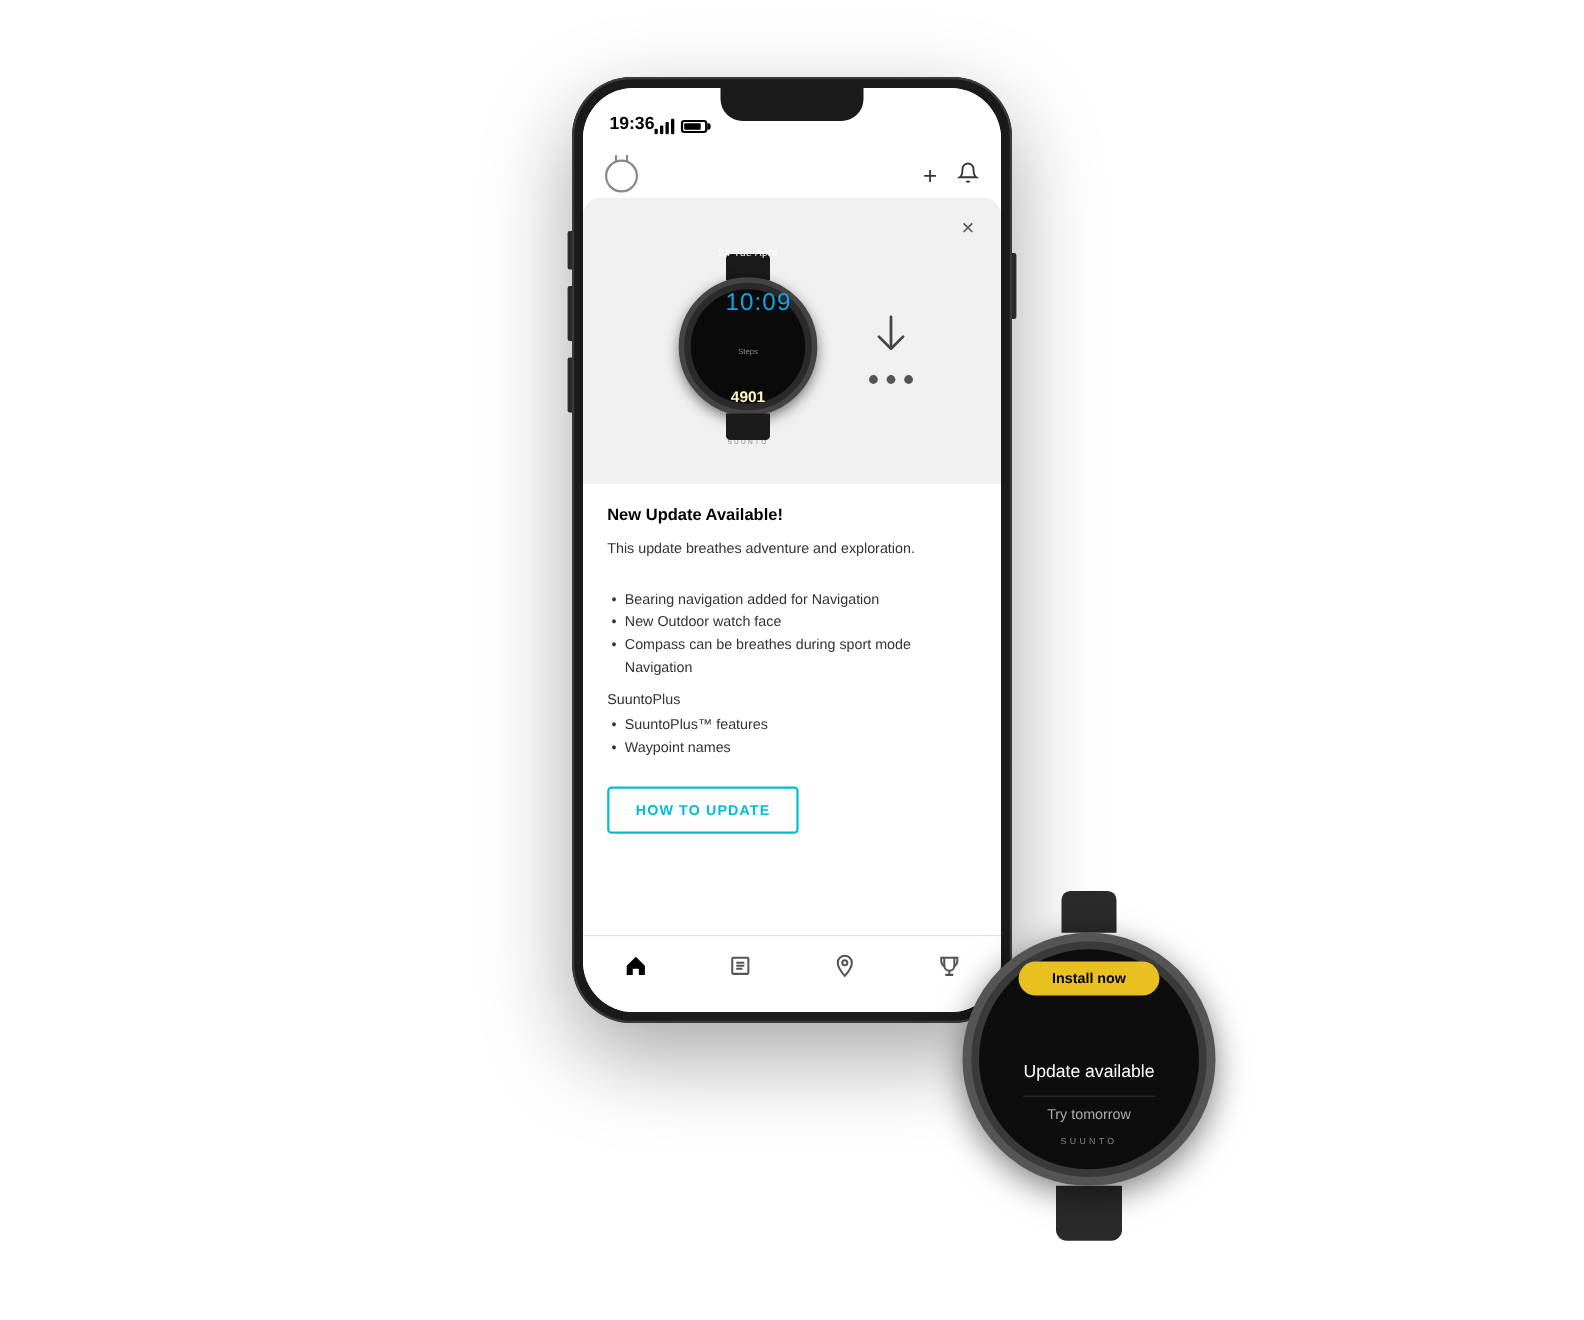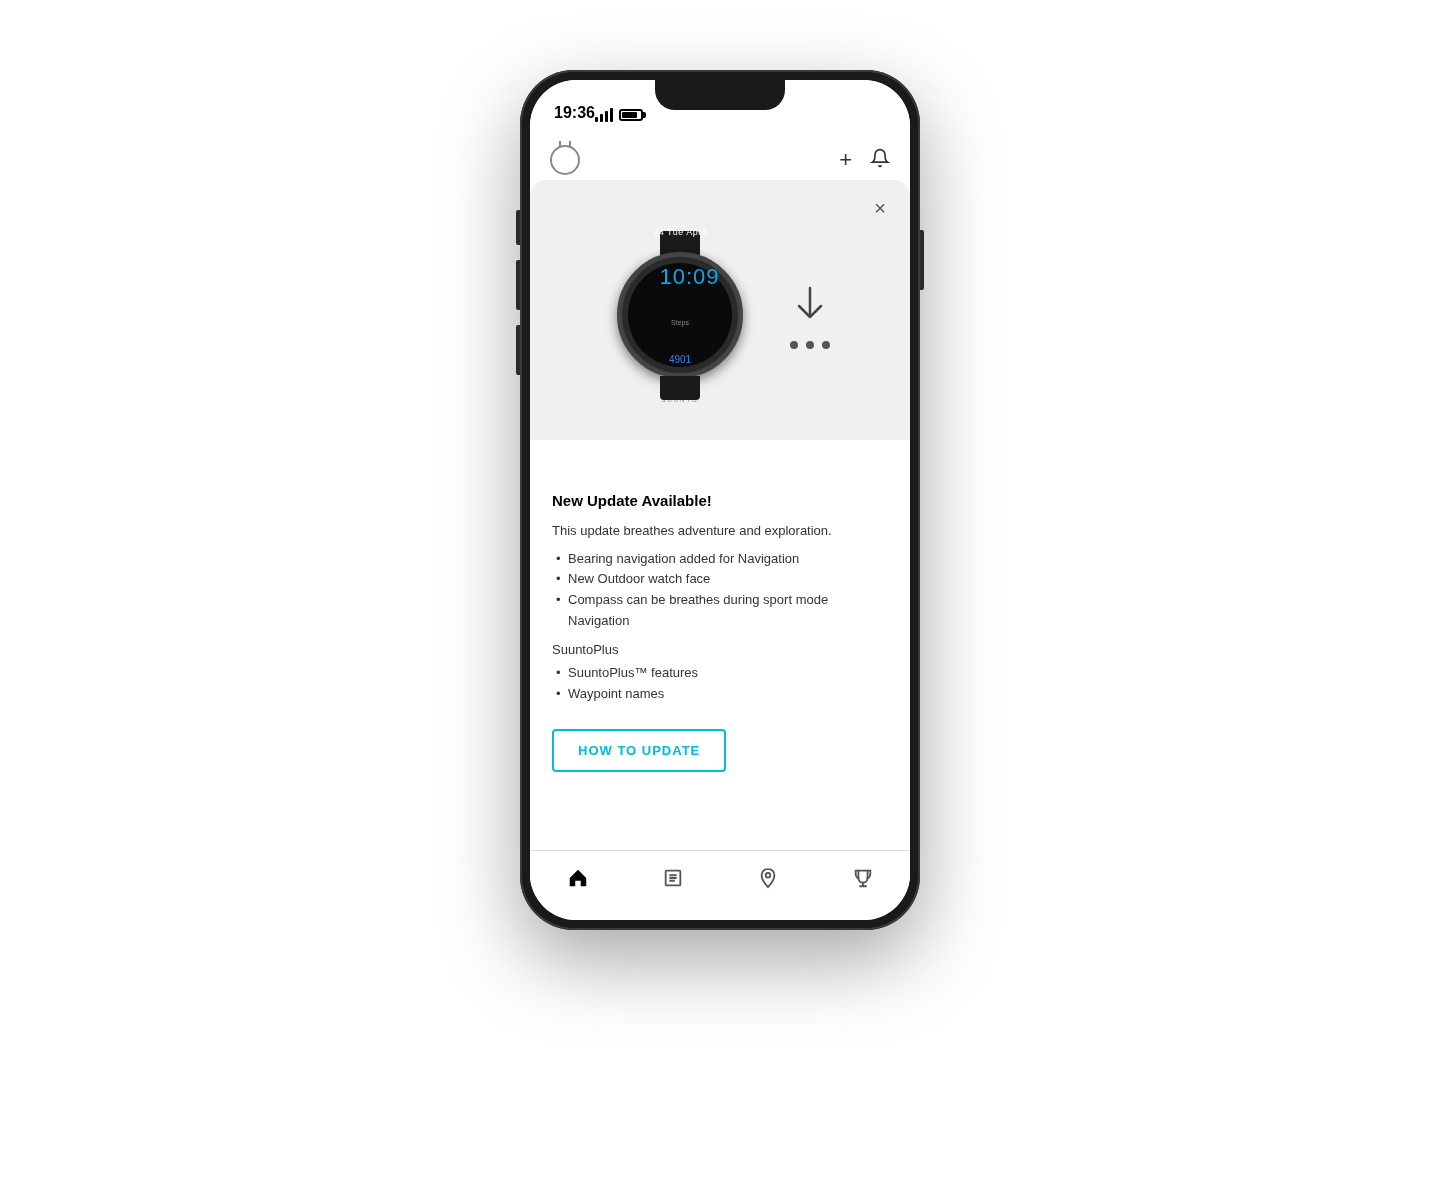--- a/index.html
+++ b/index.html
@@ -306,23 +306,23 @@
       margin-left: 19px;
     }
 
     .watch-steps-label {
       font-size: 7px;
       color: #888;
       margin-top: 3px;
     }
 
     .watch-steps-count {
-      font-size: 10px;
-      color: #3b82f6;
-      font-weight: 400;
+      font-size: 14px;
+      color: #fef9c3;
+      font-weight: 700;
     }
 
     .watch-brand {
       font-size: 6px;
       color: #888;
       letter-spacing: 2px;
       margin-top: 4px;
     }
 
     
@@ -362,27 +362,26 @@
     .modal-content {
       padding: 20px 22px;
       background: white;
     }
 
     .update-title {
       font-size: 15px;
       font-weight: 700;
       color: #000;
       margin-bottom: 12px;
-      margin-top: 32px;
     }
 
     .update-intro {
       font-size: 13px;
       color: #333;
-      margin-bottom: 8px;
+      margin-bottom: 26px;
       line-height: 1.5;
     }
 
     .update-list {
       list-style: none;
       padding: 0;
       margin-bottom: 8px;
     }
 
     .update-list li {
@@ -738,14 +737,31 @@
               <path d="M7 4h10v8a5 5 0 0 1-10 0z"></path>
             </svg>
           </span>
         </div>
       </div>
 
       <div class="home-indicator"></div>
     </div>
   </div>
 
+  <div class="smartwatch">
+    <div class="sw-band-top"></div>
+    <div class="sw-case">
+      <div class="sw-screen">
+        <div class="sw-install-arc">
+          <button class="sw-install-btn">Install now</button>
+        </div>
+        <div style="margin-top: 50px; text-align: center;">
+          <div class="sw-update-text">Update available</div>
+        </div>
+        <div class="sw-divider"></div>
+        <div class="sw-try-text">Try tomorrow</div>
+      </div>
+      <div class="sw-brand">SUUNTO</div>
+    </div>
+    <div class="sw-band-bottom"></div>
+  </div>
 
 </div>
 
 </body></html>

